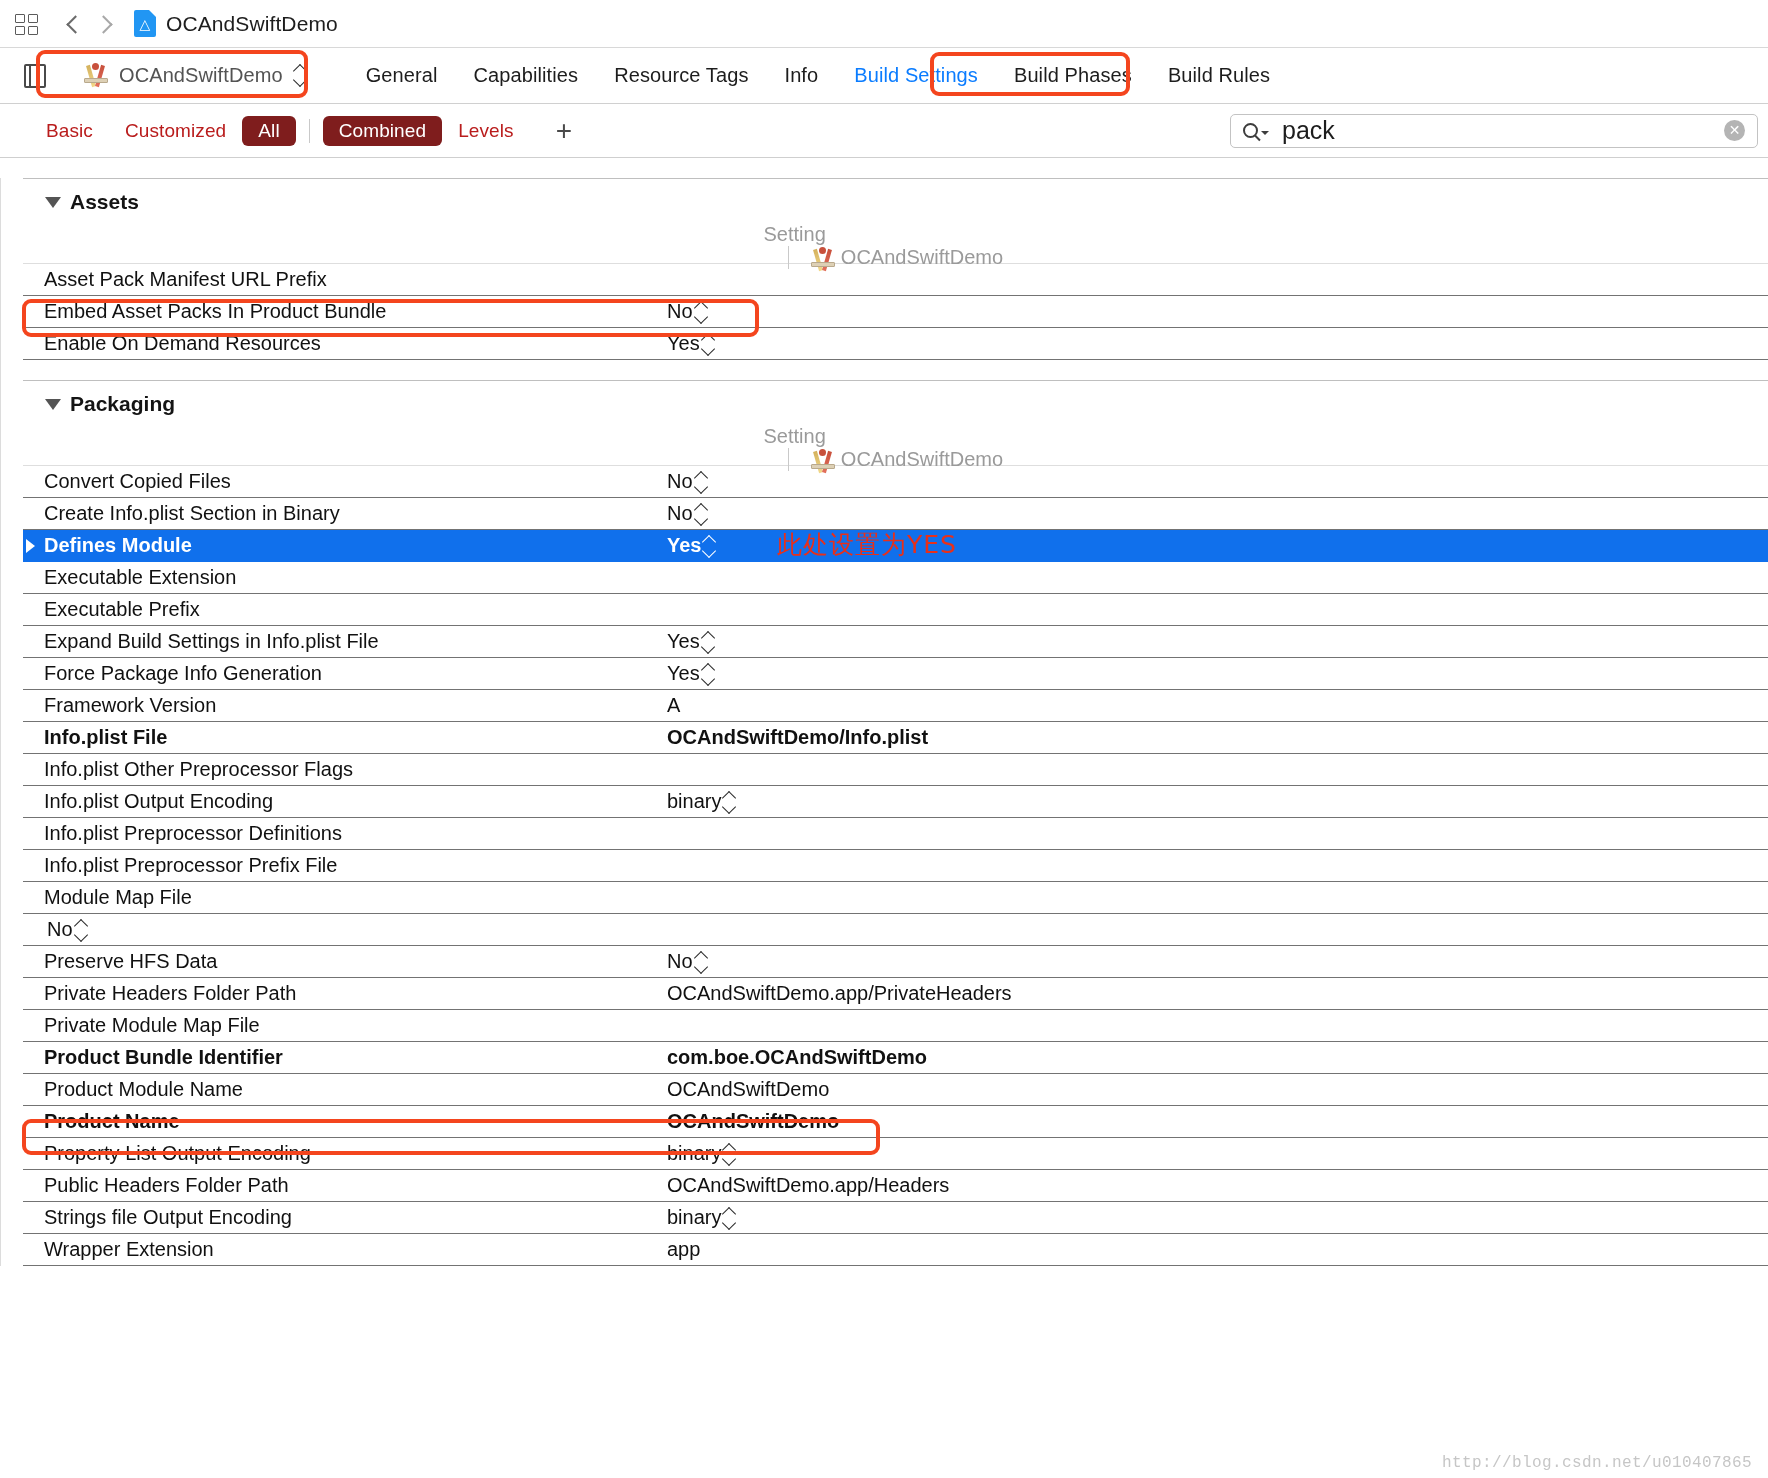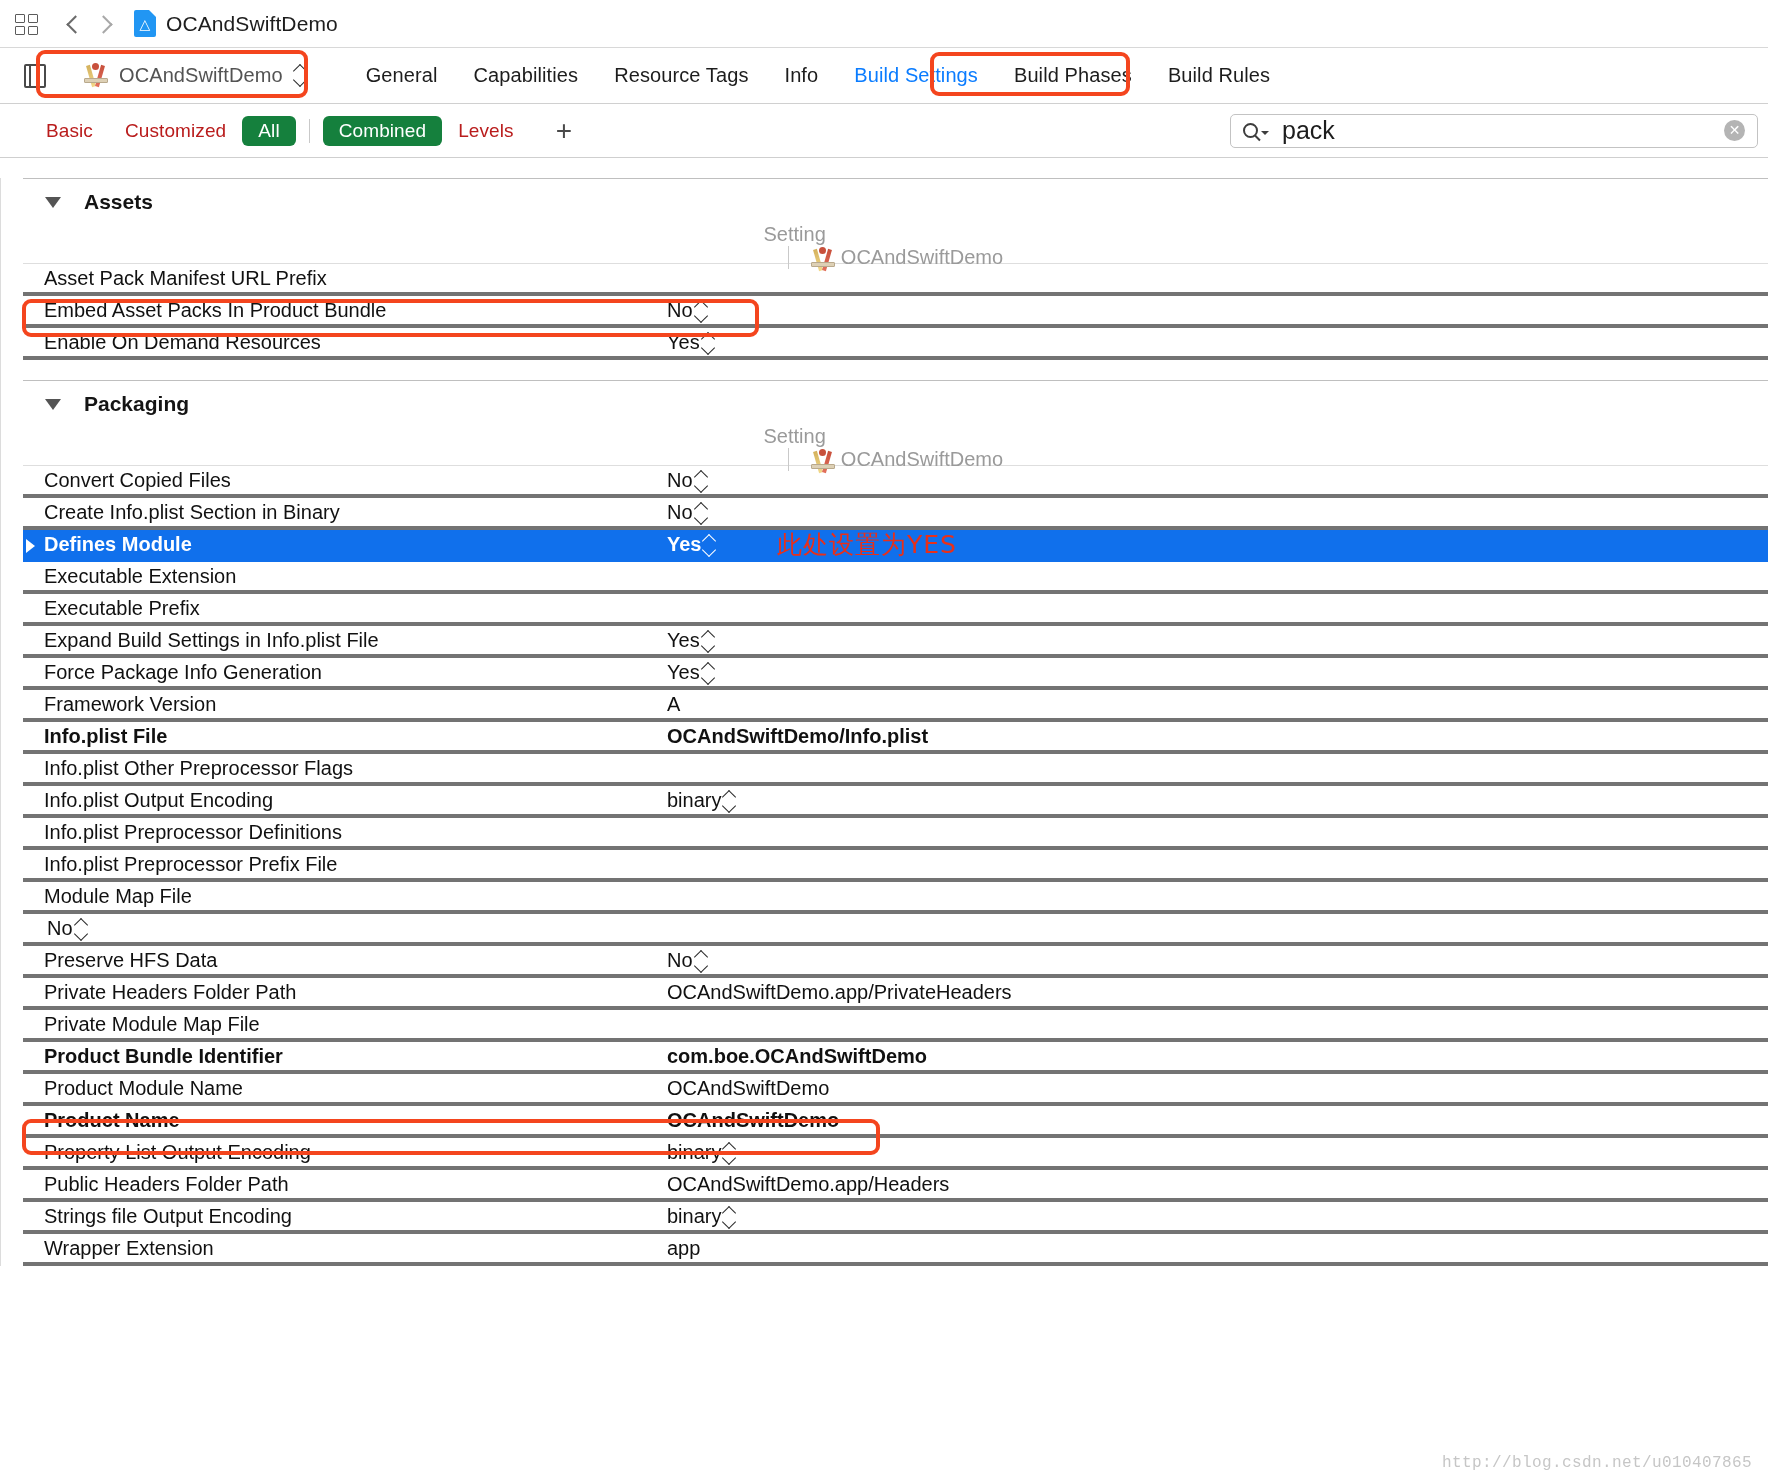--- a/index.html
+++ b/index.html
@@ -119,21 +119,21 @@
     display: flex;
     align-items: center;
     background: #ffffff;
     border-bottom: 1px solid #cfcfcf;
     padding-left: 30px;
   }
   .fbtn {
     font-size: 19px; color: #b91c1c; padding: 4px 16px; border-radius: 6px;
     letter-spacing: .1px; white-space: nowrap;
   }
-  .fbtn.on { background: #15803d; color: #ffffff; }
+  .fbtn.on { background: #7f1d1d; color: #ffffff; }
   .divider-v { width: 1px; height: 24px; background: #c9c9c9; margin: 0 13px; }
   .plus {
     font-size: 28px; color: #4a4a4a; font-weight: 300; margin-left: 26px; line-height: 1;
   }
   .searchwrap { margin-left: auto; margin-right: 10px; position: relative; }
   .searchbox {
     width: 528px; height: 34px; border: 1px solid #c3c3c3; border-radius: 5px;
     background: #fff; display: flex; align-items: center; padding: 0 12px;
   }
   .mag {
@@ -157,38 +157,38 @@
 
   
   .table-area {
     position: relative;
     background: #ffffff;
     padding-left: 22px;
     border-left: 1px solid #dcdcdc;
   }
   .section-rule { height: 1px; background: #bfbfbf; margin: 20px 0 0 0; }
   .group-head {
-    display: flex; align-items: center; gap: 23px;
+    display: flex; align-items: center; gap: 9px;
     font-size: 21px; font-weight: bold; color: #141414;
     padding: 11px 0 9px 22px;
   }
   .tri-down { width: 0; height: 0; border-left: 8px solid transparent; border-right: 8px solid transparent; border-top: 11px solid #545454; }
 
   .colhead {
     display: flex; align-items: center;
     font-size: 20px; color: #9a9a9a; height: 40px; flex-direction: column;
   }
   .colhead .c1 { width: 520px; padding-left: 128px; }
   .colhead .c2 { display: flex; align-items: center; gap: 8px; padding-left: 20px; border-left: 1px solid #c9c9c9; height: 27px;}
   .colhead .c2 .scheme-icon { width: 24px; height: 22px; }
 
   .rows { border-top: 1px solid #dedede; }
   .row {
     display: flex; align-items: center; height: 32px;
-    border-bottom: 4px solid #737373;
+    border-bottom: 1px solid #737373;
     font-size: 20px; color: #111;
     position: relative;
   }
   .row .name { width: 620px; padding-left: 21px; white-space: nowrap; }
   .row .val { padding-left: 24px; white-space: nowrap; display: flex; align-items: flex-end; }
   .row.bold .name, .row.bold .val { font-weight: bold; }
   .row.selected { background: #1070ec; color: #ffffff; border-bottom-color: #1070ec; }
   .row.selected .name, .row.selected .val { font-weight: bold; color: #ffffff; }
   .row.selected .updown::before { border-left-color: #fff; border-top-color: #fff; }
   .row.selected .updown::after { border-right-color: #fff; border-bottom-color: #fff; }

